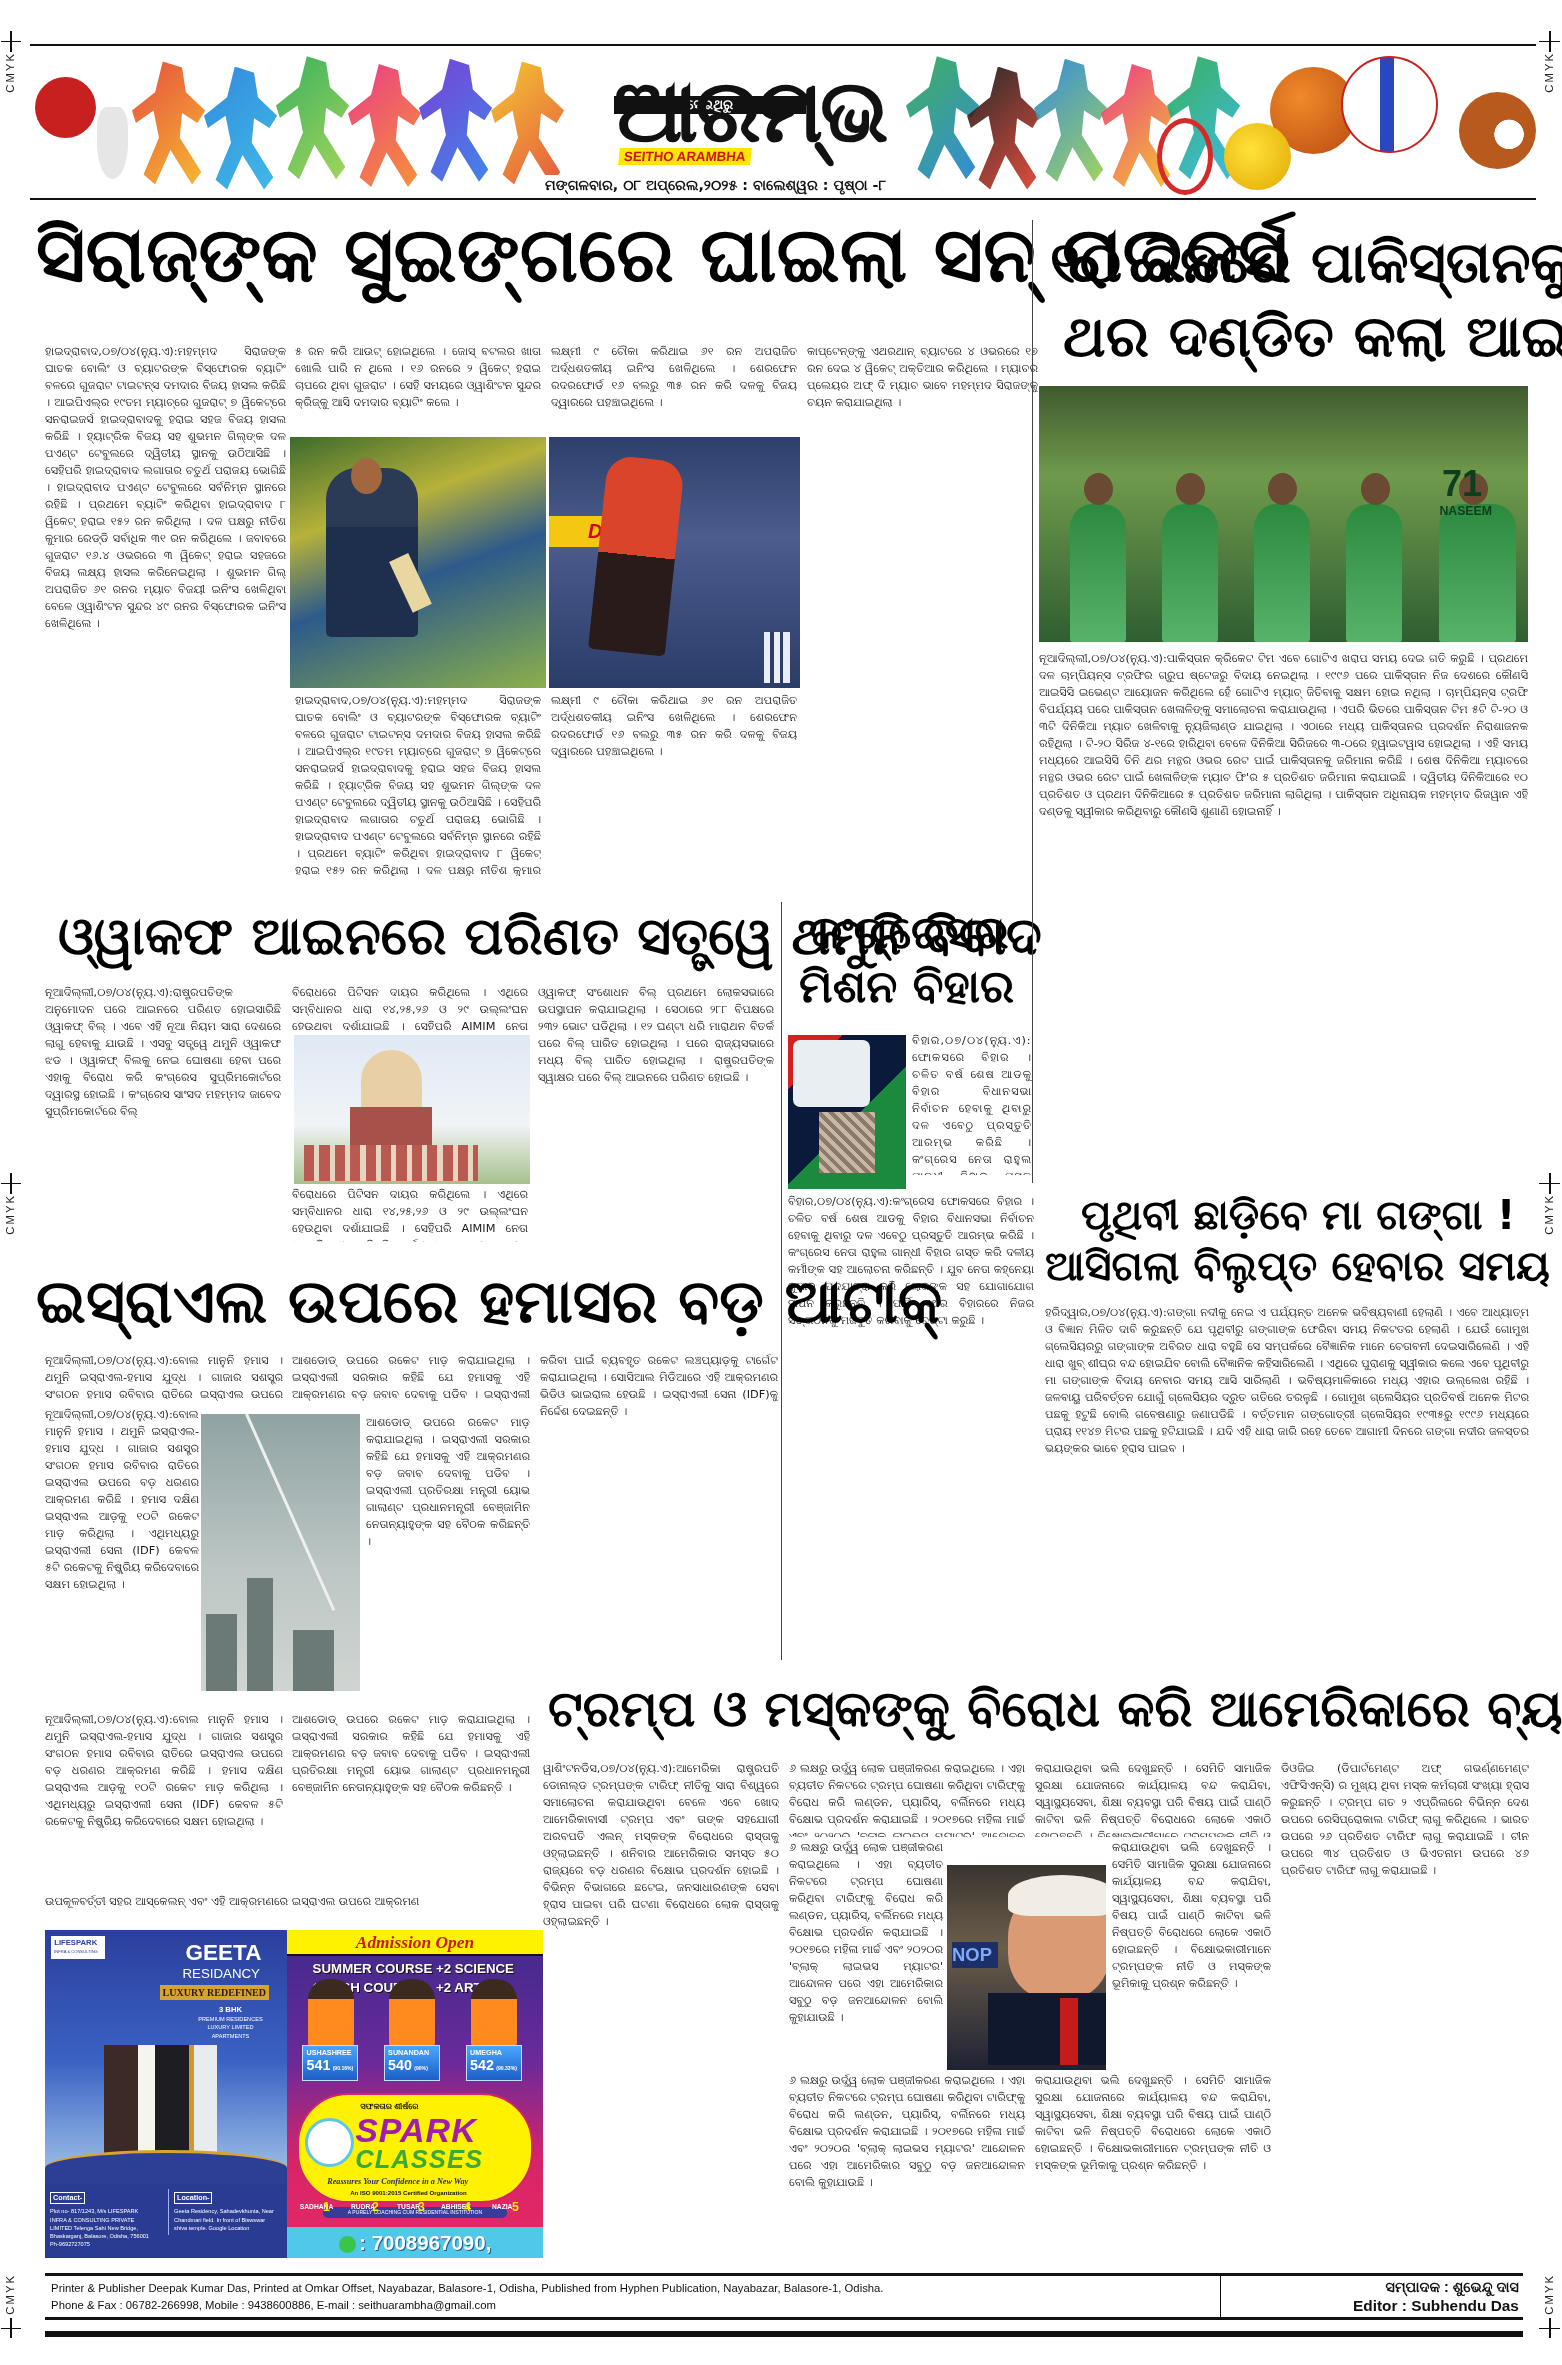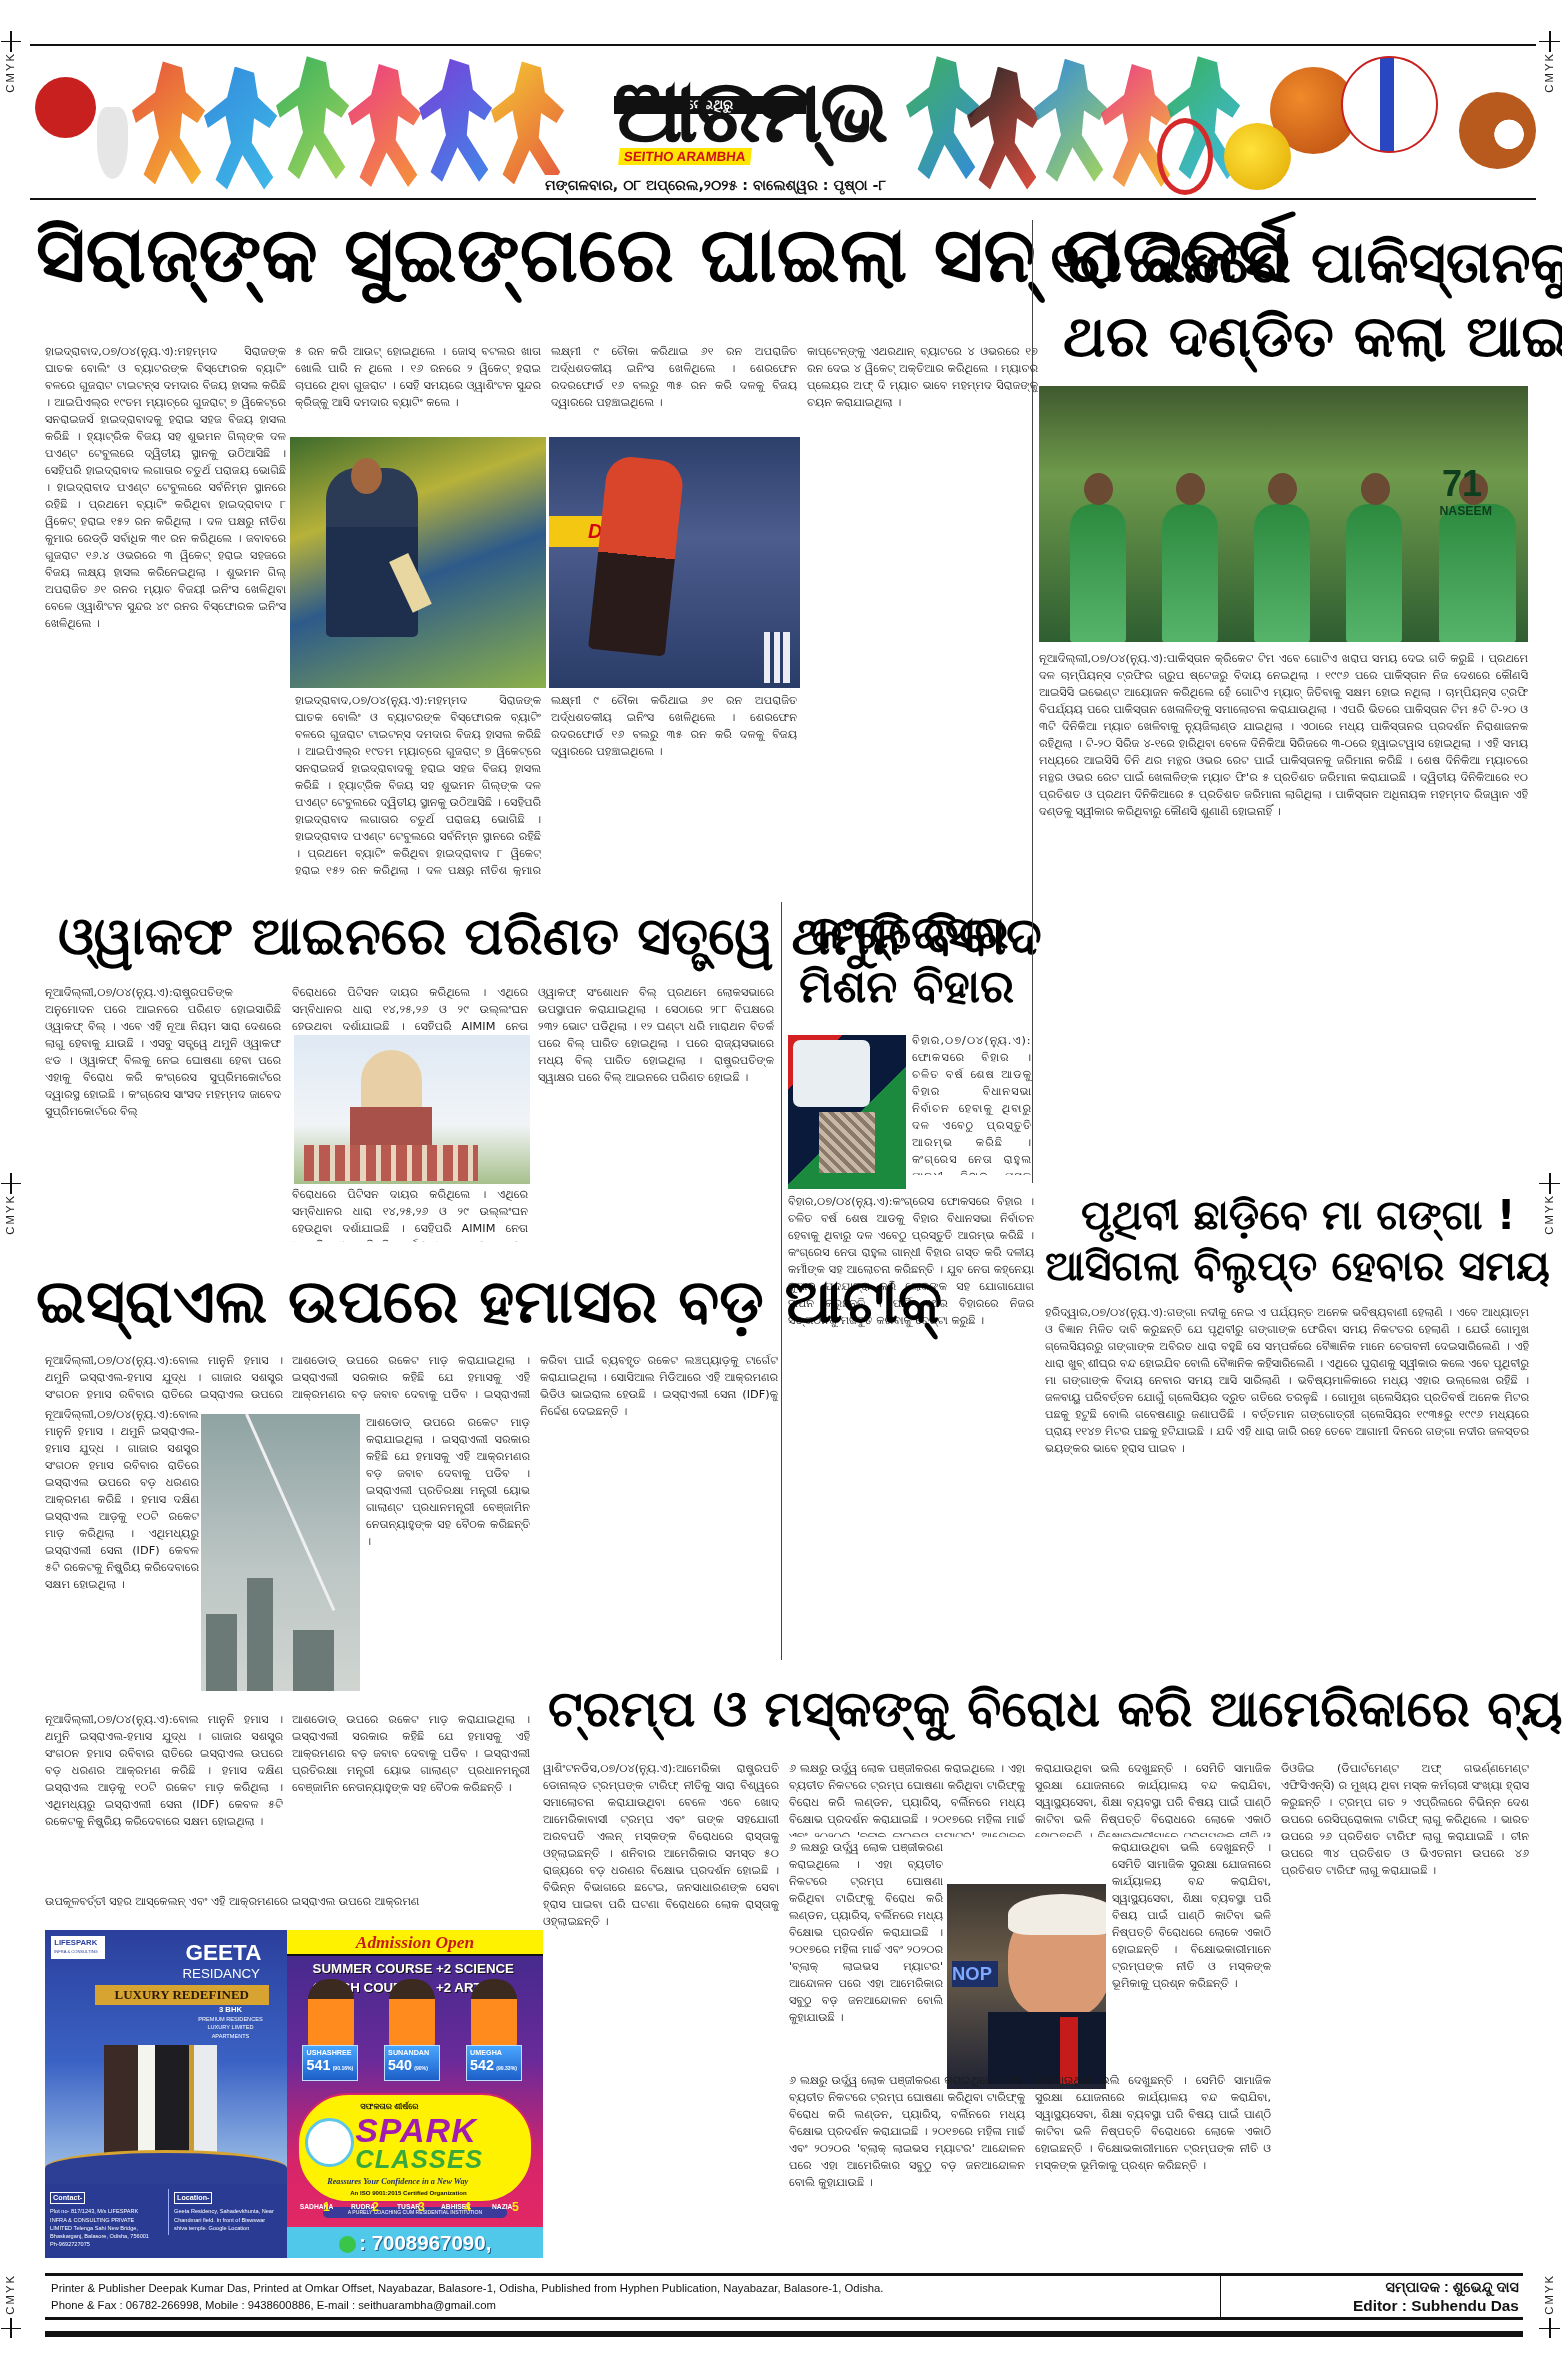--- a/index.html
+++ b/index.html
@@ -46,33 +46,33 @@
   .ph-sc { background: linear-gradient(180deg,#dfe9f4 0%, #f1f4f7 60%, #a7c08c 100%); }
   .ph-sc .dome { position: absolute; left: 67px; top: 15.4px; width: 61px; height: 61px; background: #e8cfa6; border-radius: 31px 31px 0 0; }
   .ph-sc .drum { position: absolute; left: 56px; top: 72px; width: 82px; height: 41px; background: #a8504a; }
   .ph-sc .body { position: absolute; left: 10.2px; top: 110px; width: 174px; height: 36px; background: repeating-linear-gradient(90deg,#b85a50 0 10.2px, #e8d5c0 10.2px 15.4px); }
   .ph-congress { background: linear-gradient(135deg,#d32020 0 20%, #0a1a3a 20% 55%, #1c8a3e 55% 100%); }
   .ph-congress .card { position: absolute; left: 5.1px; top: 5.1px; width: 77px; height: 67px; background: #e9eef3; border-radius: 7.2px; }
   .ph-congress .crowd { position: absolute; left: 31px; top: 77px; width: 56px; height: 61px; background: repeating-linear-gradient(45deg,#8a7a6a 0 4.1px,#c8b7a4 4.1px 8.2px); }
   .ph-rocket { background: linear-gradient(180deg,#8fa3a3 0%, #bcc6c4 55%, #d0d5d1 100%); }
   .ph-rocket .trail { position: absolute; left: 44px; top: 0; width: 3.1px; height: 215px; background: #efefef; transform: rotate(-24deg); transform-origin: top; }
   .ph-rocket .bldg { position: absolute; bottom: 0; width: 31px; background: #6b7a76; }
-  .ph-trump { background: linear-gradient(180deg,#3a3530 0%, #6b5d4a 40%, #1e2233 100%); margin-top: 19px; }
+  .ph-trump { background: linear-gradient(180deg,#3a3530 0%, #6b5d4a 40%, #1e2233 100%); }
   .ph-trump .nop { position: absolute; left: 5.1px; top: 77px; width: 46px; height: 25.6px; background: #1c2f66; color: #7fa8ff; font-family: "Liberation Sans", sans-serif; font-weight: bold; font-size: 18.4px; line-height: 25.6px; }
   .ph-trump .face { position: absolute; left: 61px; top: 20.5px; width: 102px; height: 113px; background: #d99a74; border-radius: 45% 45% 40% 40%; }
   .ph-trump .hair { position: absolute; left: 61px; top: 10.2px; width: 108px; height: 41px; background: #f1ece4; border-radius: 50% 50% 20% 20%; }
   .ph-trump .suit { position: absolute; left: 41px; top: 128px; width: 154px; height: 72px; background: #10182e; }
   .ph-trump .tie { position: absolute; left: 113px; top: 133px; width: 18.4px; height: 67px; background: #c51b1b; }
 
   
   .ad-geeta { position: absolute; left: 45px; top: 1930px; width: 242px; height: 328px; background: linear-gradient(180deg,#2b3f9c 0%, #3a62c4 40%, #9fc1e8 75%, #2c3f95 100%); overflow: hidden; }
   .ad-geeta .logo { position: absolute; left: 6.1px; top: 6.1px; width: 54px; height: 22.5px; background: #fff; color: #2b3f9c; font-family: "Liberation Sans", sans-serif; font-weight: bold; font-size: 7.7px; padding: 3.1px; line-height: 8.2px; }
   .ad-geeta .t1 { position: absolute; right: 25.6px; top: 10.2px; color: #fff; font-family: "Liberation Sans", sans-serif; font-weight: bold; font-size: 22.5px; }
   .ad-geeta .t2 { position: absolute; right: 27px; top: 36px; color: #fff; font-family: "Liberation Sans", sans-serif; font-size: 13.3px; }
-  .ad-geeta .t3 { position: absolute; right: 18px; top: 55px; background: #d8a431; color: #2b1b05; font-family: "Liberation Serif", serif; font-weight: bold; font-size: 13px; padding: 2px 20px; }
+  .ad-geeta .t3 { position: absolute; right: 18px; top: 55px; background: #d8a431; color: #2b1b05; font-family: "Liberation Serif", serif; font-weight: bold; font-size: 10px; padding: 2px 3px; }
   .ad-geeta .t4 { position: absolute; right: 18px; top: 76px; width: 77px; text-align: center; color: #fff; font-family: "Liberation Sans", sans-serif; font-size: 5.6px; line-height: 8.7px; }
   .ad-geeta .t4 b { font-size: 7.7px; }
   .ad-geeta .tower { position: absolute; left: 59px; top: 115px; width: 113px; height: 154px; background: linear-gradient(90deg,#3b2a25 0 30%, #f5f5f0 30% 45%, #1e1e22 45% 75%, #c99a30 75% 80%, #e8ecef 80%); }
   .ad-geeta .wave { position: absolute; left: 0; top: 220px; width: 242px; height: 36px; background: #2d3e95; border-top: 3.1px solid #d8a431; border-radius: 50% 50% 0 0; }
   .ad-geeta .contact { position: absolute; left: 0; top: 254px; width: 242px; height: 74px; background: #2a3b94; color: #fff; font-family: "Liberation Sans", sans-serif; font-size: 5.6px; line-height: 8.2px; }
   .ad-geeta .cbox { position: absolute; top: 5.1px; width: 113px; padding: 3.1px 5.1px; }
   .ad-geeta .cbox .lbl { display: inline-block; border: 0.5px solid #fff; padding: 1px 2px; font-size: 7.2px; font-weight: bold; margin-bottom: 3.1px; }
 
   .ad-spark { position: absolute; left: 287px; top: 1930px; width: 256px; height: 328px; background: linear-gradient(180deg,#3e2a8a 0%, #6a2a9a 40%, #d6246a 70%, #e82a62 100%); overflow: hidden; font-family: "Liberation Sans", sans-serif; }
   .ad-spark .adm { position: absolute; left: 0; top: 0; width: 256px; height: 25.6px; background: #fff200; color: #c51b1b; text-align: center; font-family: "Liberation Serif", serif; font-style: italic; font-weight: bold; font-size: 17.4px; line-height: 25.6px; border-bottom: 2px solid #111; }

